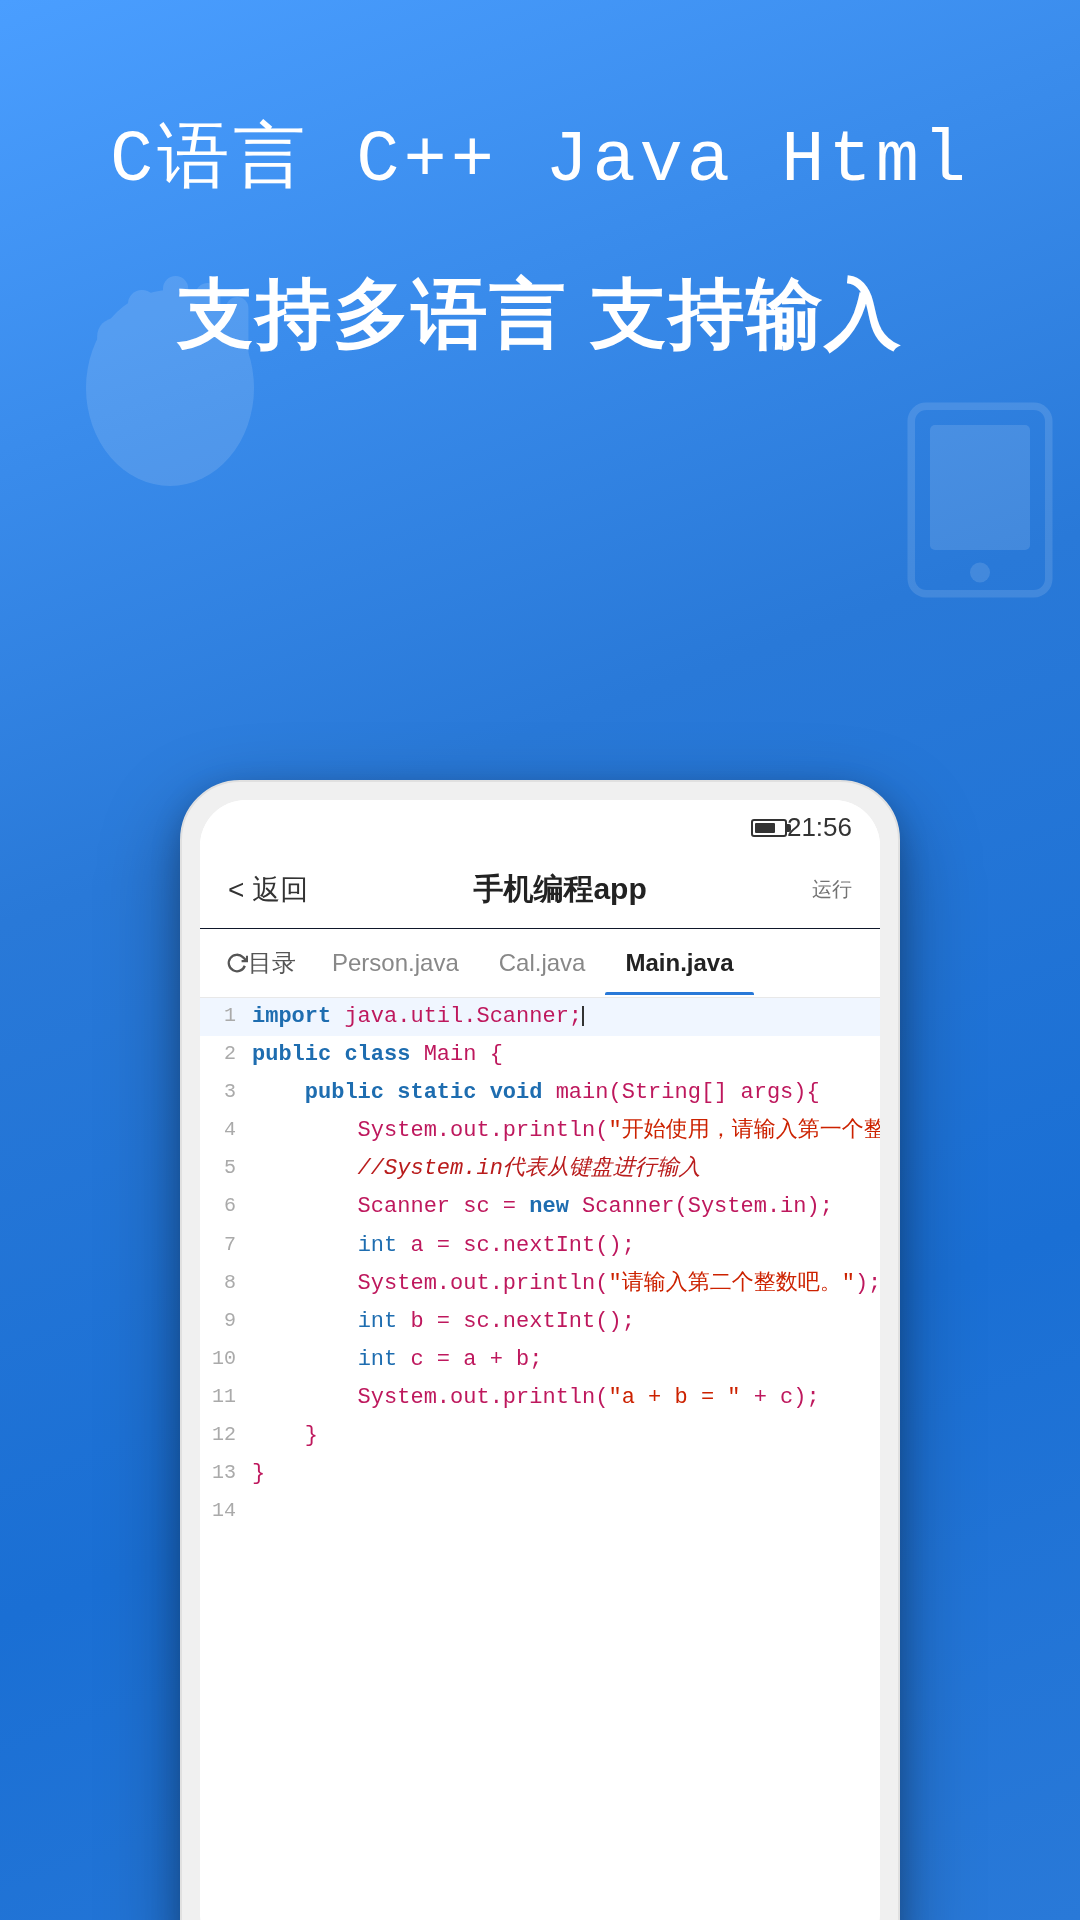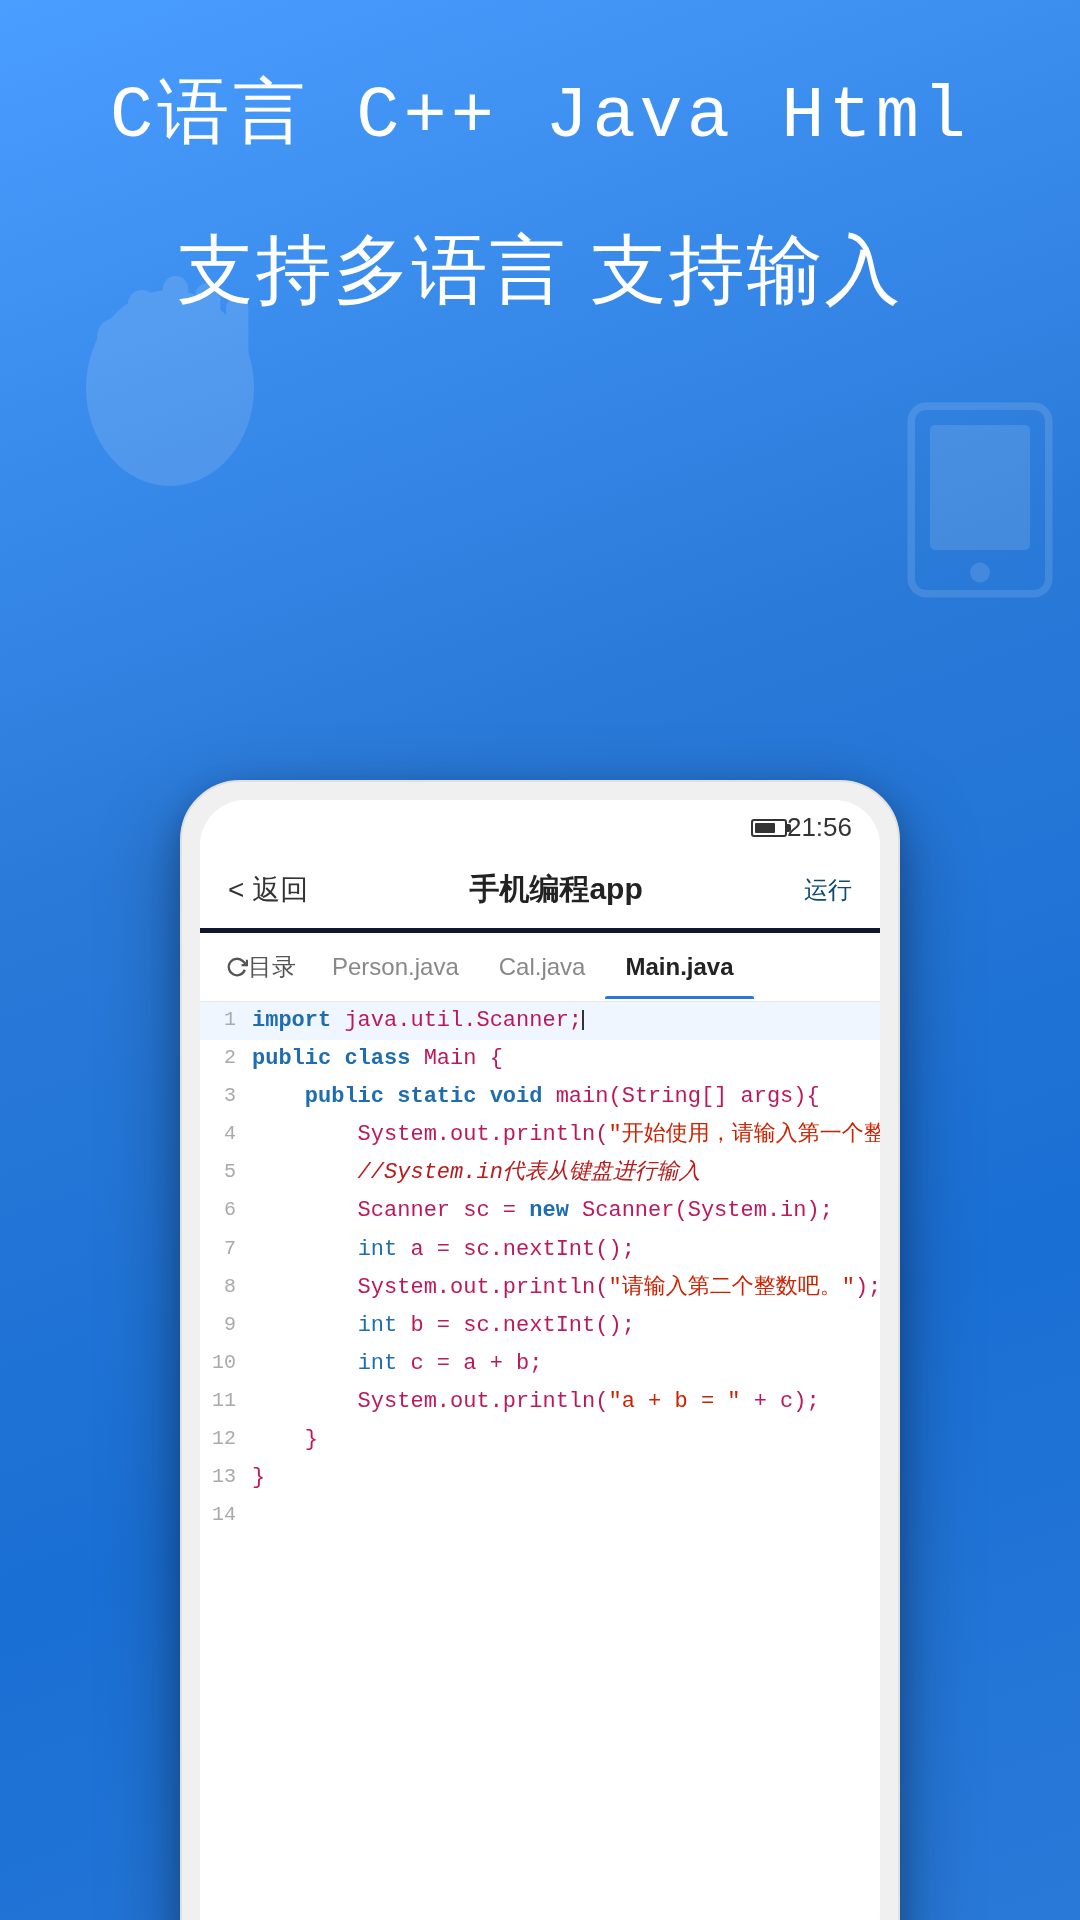--- a/index.html
+++ b/index.html
@@ -11,36 +11,36 @@
       background: linear-gradient(160deg, #4a9eff 0%, #2979d8 40%, #1a6fd4 70%, #2979d8 100%);
       font-family: -apple-system, 'PingFang SC', 'Helvetica Neue', Arial, sans-serif;
       overflow: hidden;
       position: relative;
     }
 
     
     .header-section {
       position: relative;
       z-index: 10;
-      padding-top: 64px;
+      padding-top: 108px;
       text-align: center;
     }
 
     .lang-line {
       font-size: 72px;
       font-weight: 300;
       color: white;
       letter-spacing: 4px;
       font-family: 'Courier New', monospace;
       margin-bottom: 60px;
     }
 
     .subtitle-line {
       font-size: 76px;
-      font-weight: 400;
+      font-weight: 700;
       color: white;
       letter-spacing: 2px;
       margin-bottom: 0px;
     }
 
     
     .phone-container {
       position: absolute;
       bottom: -60px;
       left: 50%;
@@ -109,41 +109,41 @@
       color: #333;
     }
 
     
     .app-header {
       display: flex;
       align-items: center;
       justify-content: space-between;
       padding: 18px 28px;
       background: white;
-      border-bottom: 5px solid #0f172a;
+      border-bottom: 1px solid #0f172a;
     }
 
     .back-btn {
       display: flex;
       align-items: center;
       gap: 6px;
       font-size: 28px;
       color: #333;
       cursor: pointer;
     }
 
     .app-title {
       font-size: 30px;
       font-weight: 600;
       color: #222;
     }
 
     .run-btn {
-      font-size: 24px;
-      color: #0c4a6e;
+      font-size: 20px;
+      color: #737373;
       font-weight: 500;
       cursor: pointer;
       font-family: Liberation Mono, monospace;
     }
 
     
     .tabs-bar {
       display: flex;
       align-items: center;
       background: white;

